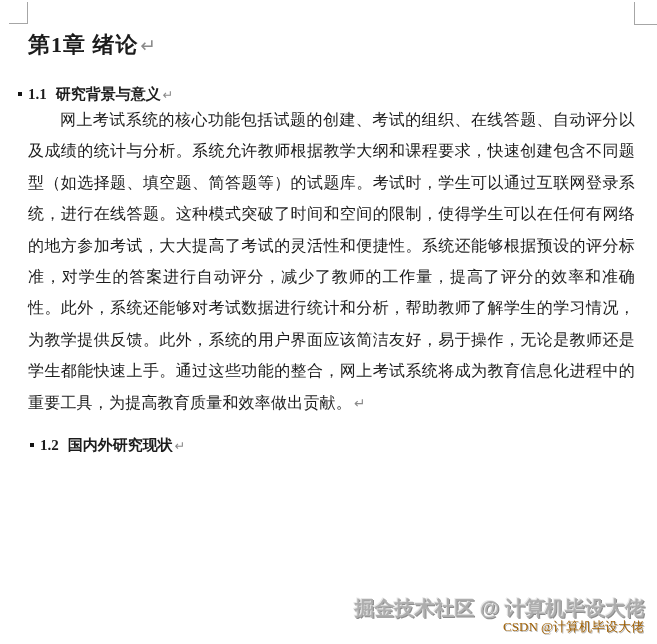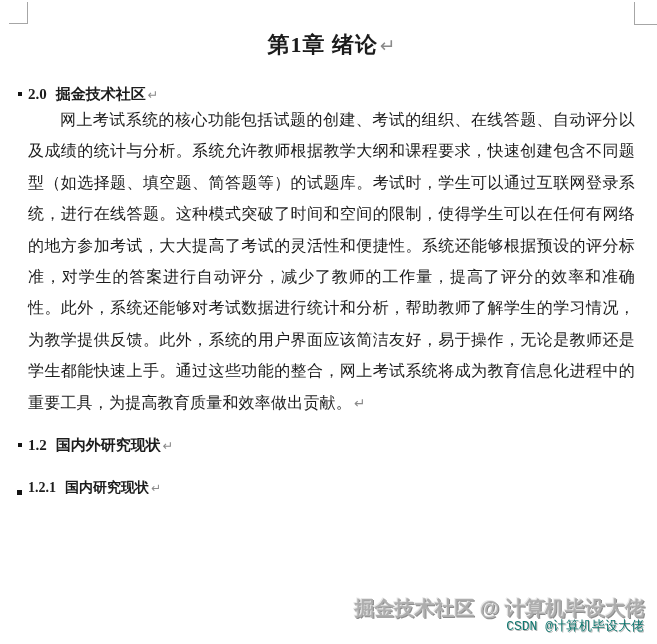--- a/index.html
+++ b/index.html
@@ -24,36 +24,35 @@
     border-left: 1px solid #a6a6a6;
     border-bottom: 1px solid #a6a6a6;
   }
   .content {
     position: absolute;
     left: 28px; top: 0;
     width: 607px;
   }
   .doc-title {
     margin: 32px 0 0 0;
-    text-align: center;
     font-size: 22px;
     font-weight: bold;
     line-height: 26px;
     letter-spacing: 1px;
     white-space: pre;
   }
   .heading {
     position: relative;
     font-weight: bold;
     white-space: nowrap;
   }
   .heading-l2 { font-size: 15px; line-height: 18px; }
   .heading-l3 { font-size: 14px; line-height: 18px; }
   .heading-1-1 { margin-top: 26px; }
-  .heading-1-2 { margin-top: 17px; }
+  .heading-1-2 { margin-top: 17px; margin-left: 12px; }
   .heading-1-2-1 { margin-top: 24px; }
   .bullet {
     position: absolute;
     background: #141414;
   }
   .bullet-mid { left: -10px; top: 7px; width: 4px; height: 4px; }
   .bullet-low { left: -11px; top: 11px; width: 5px; height: 5px; }
   .hnum { margin-right: 9px; }
   .body-para {
     margin: 0;
@@ -83,56 +82,53 @@
   .wm-line1 {
     font-family: "Liberation Sans", "DejaVu Sans", sans-serif;
     font-size: 20px;
     font-weight: bold;
     color: #aeaeae;
     text-shadow: -1px -1px 0 #e9e9e9, 1px 1px 0 #8c8c8c;
     white-space: nowrap;
     line-height: 24px;
   }
   .wm-line2 {
-    font-family: Liberation Mono, monospace;
+    font-family: Liberation Serif, serif;
     font-size: 13px;
-    color: #0f766e;
+    color: #a16207;
     text-shadow: 1px 1px 0 #b3b3b3;
     white-space: nowrap;
     line-height: 15px;
     margin-top: -1px;
     margin-right: 1px;
   }
 </style>
 </head>
 <body>
 
 <div class="page">
 
   <div class="crop-mark crop-tl"></div>
   <div class="crop-mark crop-tr"></div>
 
   <div class="content">
 
     <h1 class="doc-title"><span>第1章 绪论</span><span class="pmark">↵</span></h1>
 
     <div class="heading heading-l2 heading-1-1">
-      <span class="bullet bullet-mid"></span><span class="hnum">2.0</span><span>掘金技术社区</span><span class="pmark">↵</span>
+      <span class="bullet bullet-mid"></span><span class="hnum">1.1</span><span>研究背景与意义</span><span class="pmark">↵</span>
     </div>
 
 
     <p class="body-para para-2"><span>网上考试系统的核心功能包括试题的创建、考试的组织、在线答题、自动评分以及成绩的统计与分析。系统允许教师根据教学大纲和课程要求，快速创建包含不同题型（如选择题、填空题、简答题等）的试题库。考试时，学生可以通过互联网登录系统，进行在线答题。这种模式突破了时间和空间的限制，使得学生可以在任何有网络的地方参加考试，大大提高了考试的灵活性和便捷性。系统还能够根据预设的评分标准，对学生的答案进行自动评分，减少了教师的工作量，提高了评分的效率和准确性。此外，系统还能够对考试数据进行统计和分析，帮助教师了解学生的学习情况，为教学提供反馈。此外，系统的用户界面应该简洁友好，易于操作，无论是教师还是学生都能快速上手。通过这些功能的整合，网上考试系统将成为教育信息化进程中的重要工具，为提高教育质量和效率做出贡献。</span><span class="pmark">↵</span></p>
 
     <div class="heading heading-l2 heading-1-2">
       <span class="bullet bullet-mid"></span><span class="hnum">1.2</span><span>国内外研究现状</span><span class="pmark">↵</span>
     </div>
 
-    <div class="heading heading-l3 heading-1-2-1">
-      <span class="bullet bullet-low"></span><span class="hnum">1.2.1</span><span>国内研究现状</span><span class="pmark">↵</span>
-    </div>
 
   </div>
 
   <div class="watermark">
     <div class="wm-line1">掘金技术社区 @ 计算机毕设大佬</div>
     <div class="wm-line2">CSDN @计算机毕设大佬</div>
   </div>
 
 </div>
 

